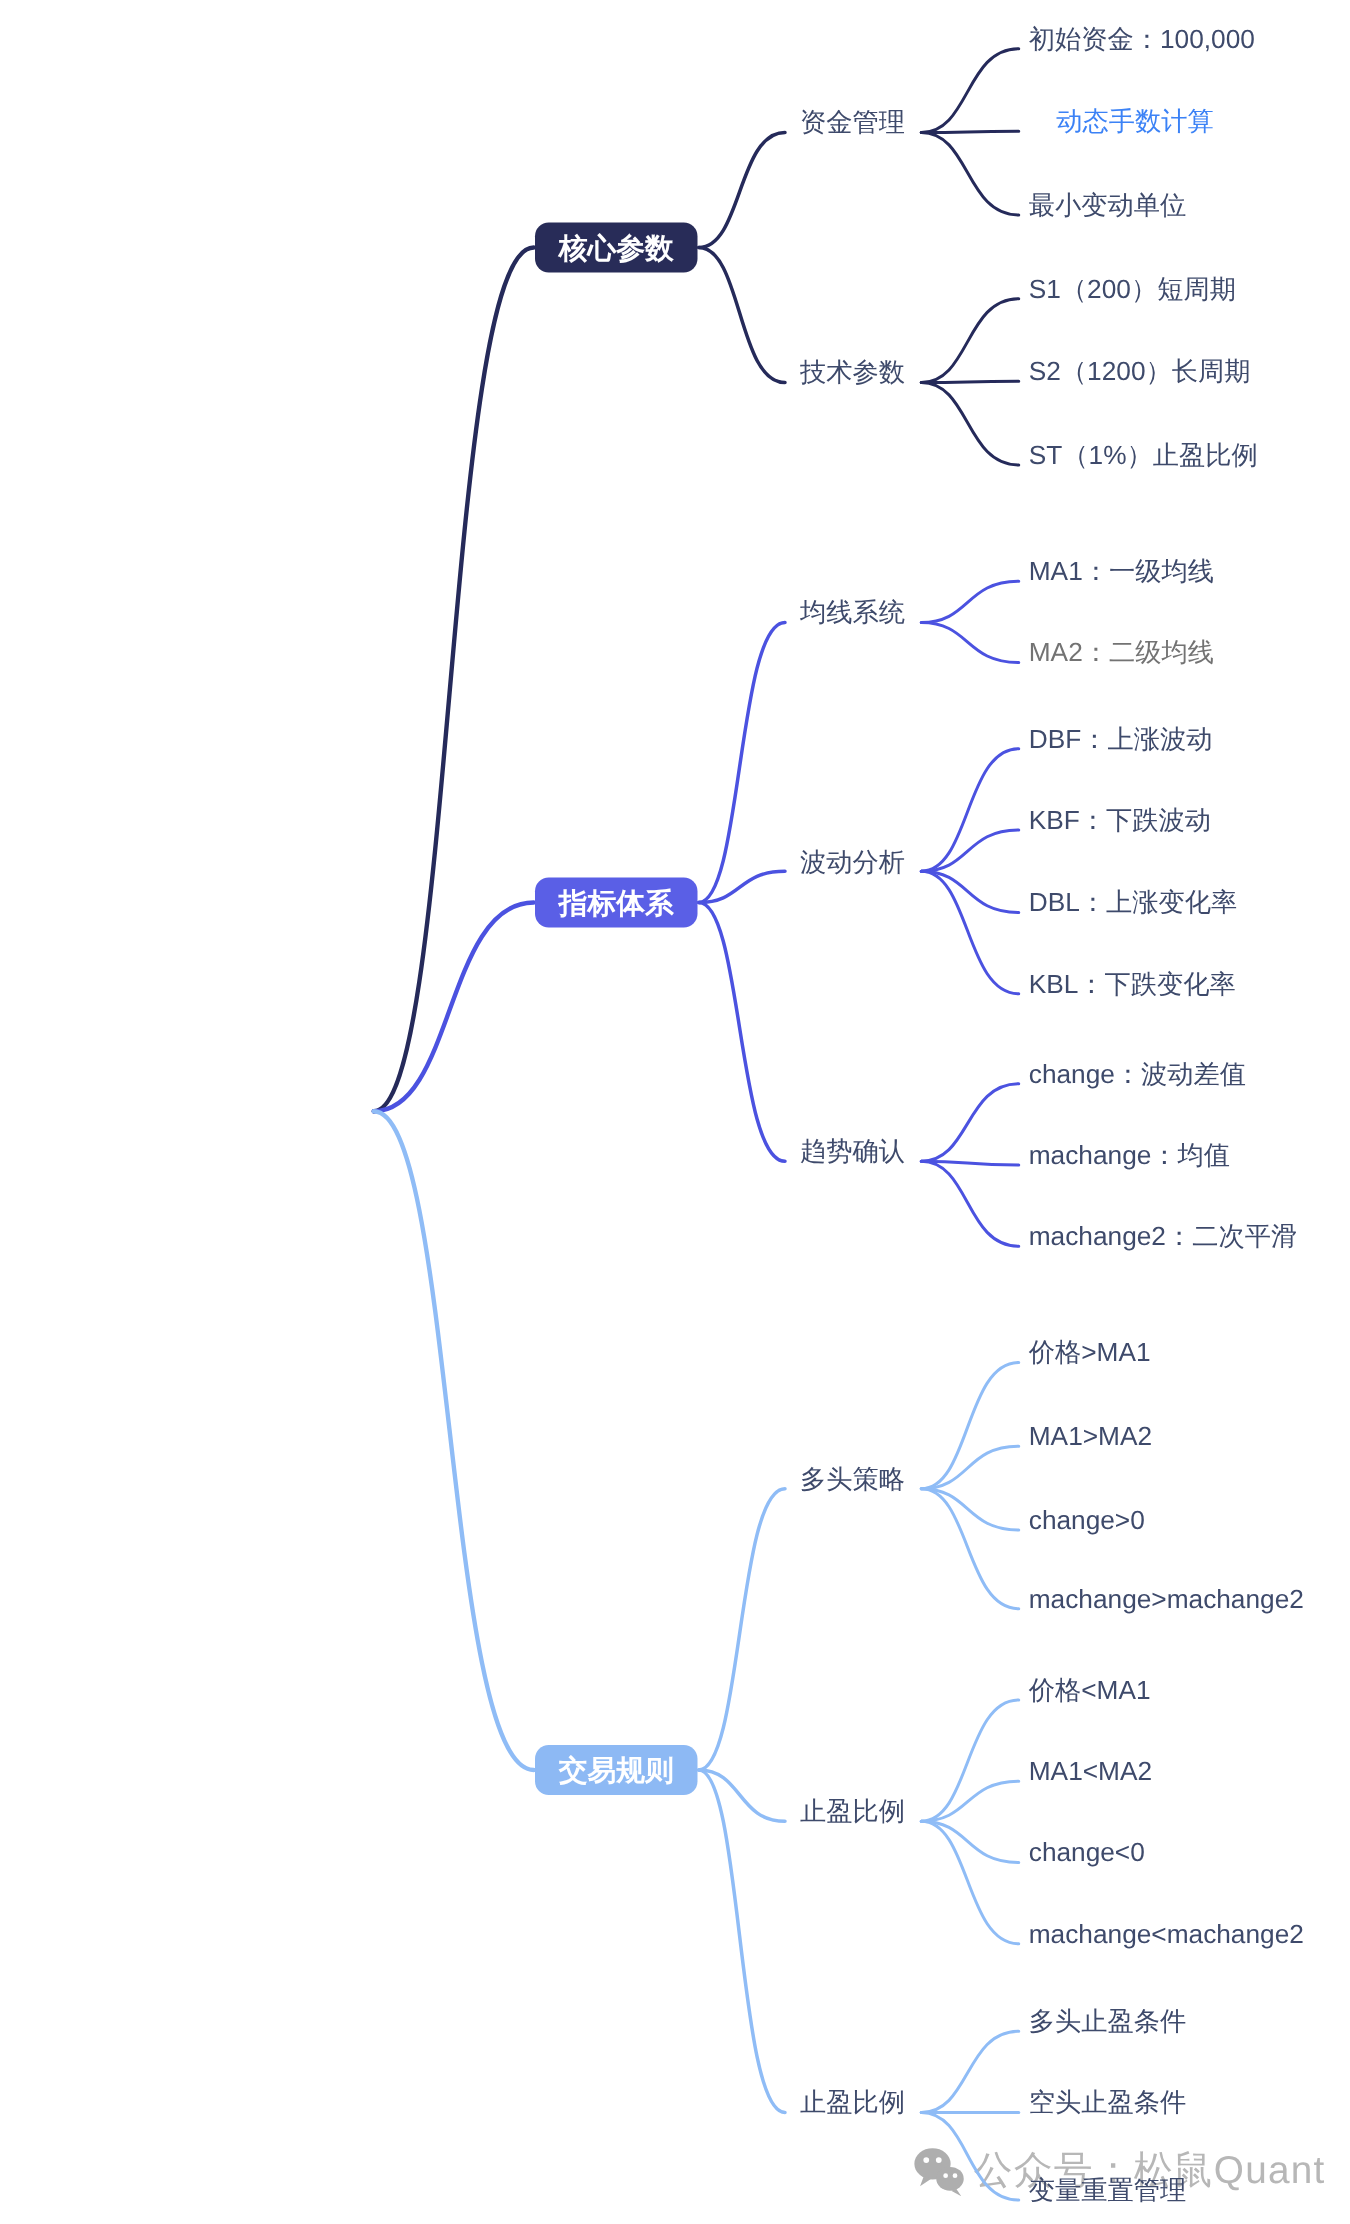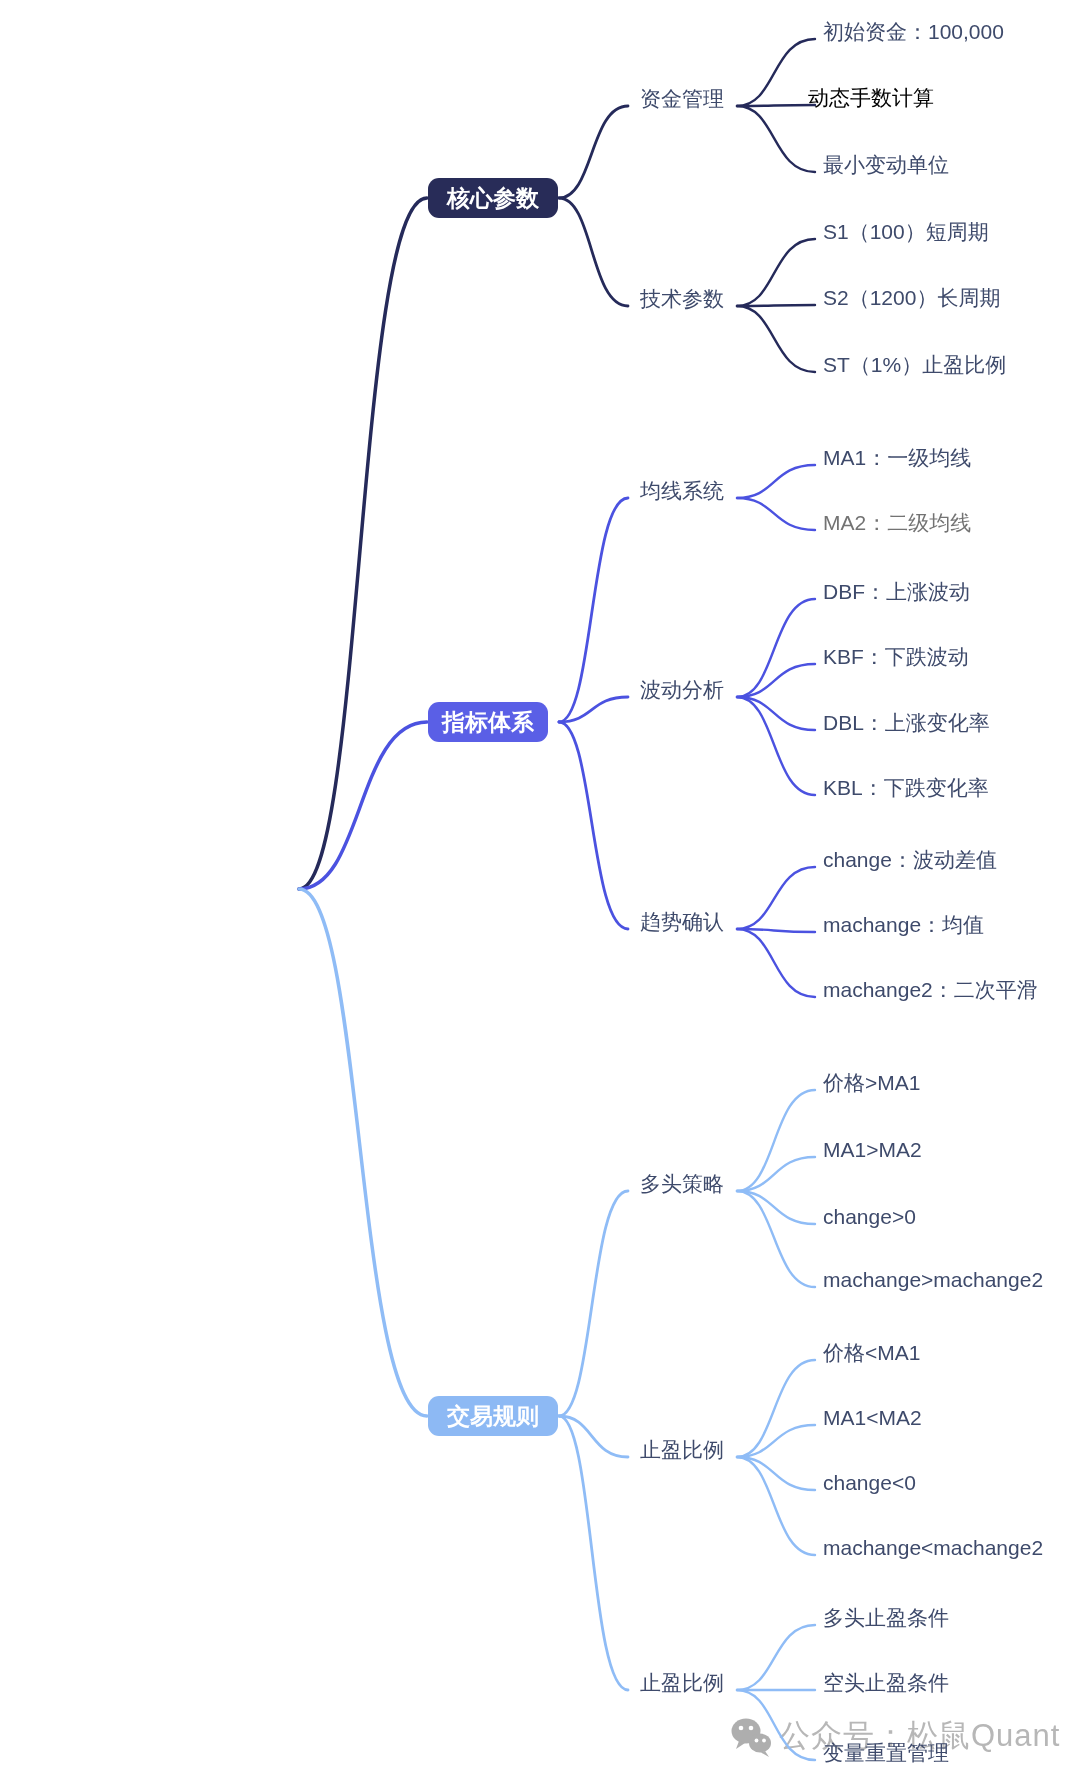--- a/index.html
+++ b/index.html
@@ -88,27 +88,27 @@
         </g>
       </svg>
     </div>
     <div class="wm-text" style="left: 779px; top: 1736px; color: rgb(183, 183, 183);">公众号：松鼠Quant</div>
   </div>
 
   <div id="nodes">
       <div class="box branch" style="left: 428px; top: 178px; width: 130px; height: 40px; background: rgb(40, 44, 88); color: rgb(255, 255, 255);">核心参数</div>
       <div class="lbl" style="left: 640px; top: 99px; color: rgb(62, 74, 107);">资金管理</div>
       <div class="lbl" style="left: 823px; top: 32px; color: rgb(62, 74, 107);">初始资金：100,000</div>
-      <div class="lbl" style="left: 808px; top: 98px; color: #000000;">动态手数计算</div>
+      <div class="lbl" style="left: 845px; top: 98px; color: #3b82f6;">动态手数计算</div>
       <div class="lbl" style="left: 823px; top: 165px; color: rgb(62, 74, 107);">最小变动单位</div>
       <div class="lbl" style="left: 640px; top: 299px; color: rgb(62, 74, 107);">技术参数</div>
-      <div class="lbl" style="left: 823px; top: 232px; color: rgb(62, 74, 107);">S1（100）短周期</div>
+      <div class="lbl" style="left: 823px; top: 232px; color: rgb(62, 74, 107);">S1（200）短周期</div>
       <div class="lbl" style="left: 823px; top: 298px; color: rgb(62, 74, 107);">S2（1200）长周期</div>
       <div class="lbl" style="left: 823px; top: 365px; color: rgb(62, 74, 107);">ST（1%）止盈比例</div>
-      <div class="box branch" style="left: 428px; top: 702px; width: 120px; height: 40px; background: rgb(90, 95, 230); color: rgb(255, 255, 255);">指标体系</div>
+      <div class="box branch" style="left: 428px; top: 702px; width: 130px; height: 40px; background: rgb(90, 95, 230); color: rgb(255, 255, 255);">指标体系</div>
       <div class="lbl" style="left: 640px; top: 491px; color: rgb(62, 74, 107);">均线系统</div>
       <div class="lbl" style="left: 823px; top: 458px; color: rgb(62, 74, 107);">MA1：一级均线</div>
       <div class="lbl" style="left: 823px; top: 523px; color: #737373;">MA2：二级均线</div>
       <div class="lbl" style="left: 640px; top: 690px; color: rgb(62, 74, 107); font-family: Liberation Serif, serif;">波动分析</div>
       <div class="lbl" style="left: 823px; top: 592px; color: rgb(62, 74, 107);">DBF：上涨波动</div>
       <div class="lbl" style="left: 823px; top: 657px; color: rgb(62, 74, 107);">KBF：下跌波动</div>
       <div class="lbl" style="left: 823px; top: 723px; color: rgb(62, 74, 107);">DBL：上涨变化率</div>
       <div class="lbl" style="left: 823px; top: 788px; color: rgb(62, 74, 107);">KBL：下跌变化率</div>
       <div class="lbl" style="left: 640px; top: 922px; color: rgb(62, 74, 107);">趋势确认</div>
       <div class="lbl" style="left: 823px; top: 860px; color: rgb(62, 74, 107);">change：波动差值</div>

